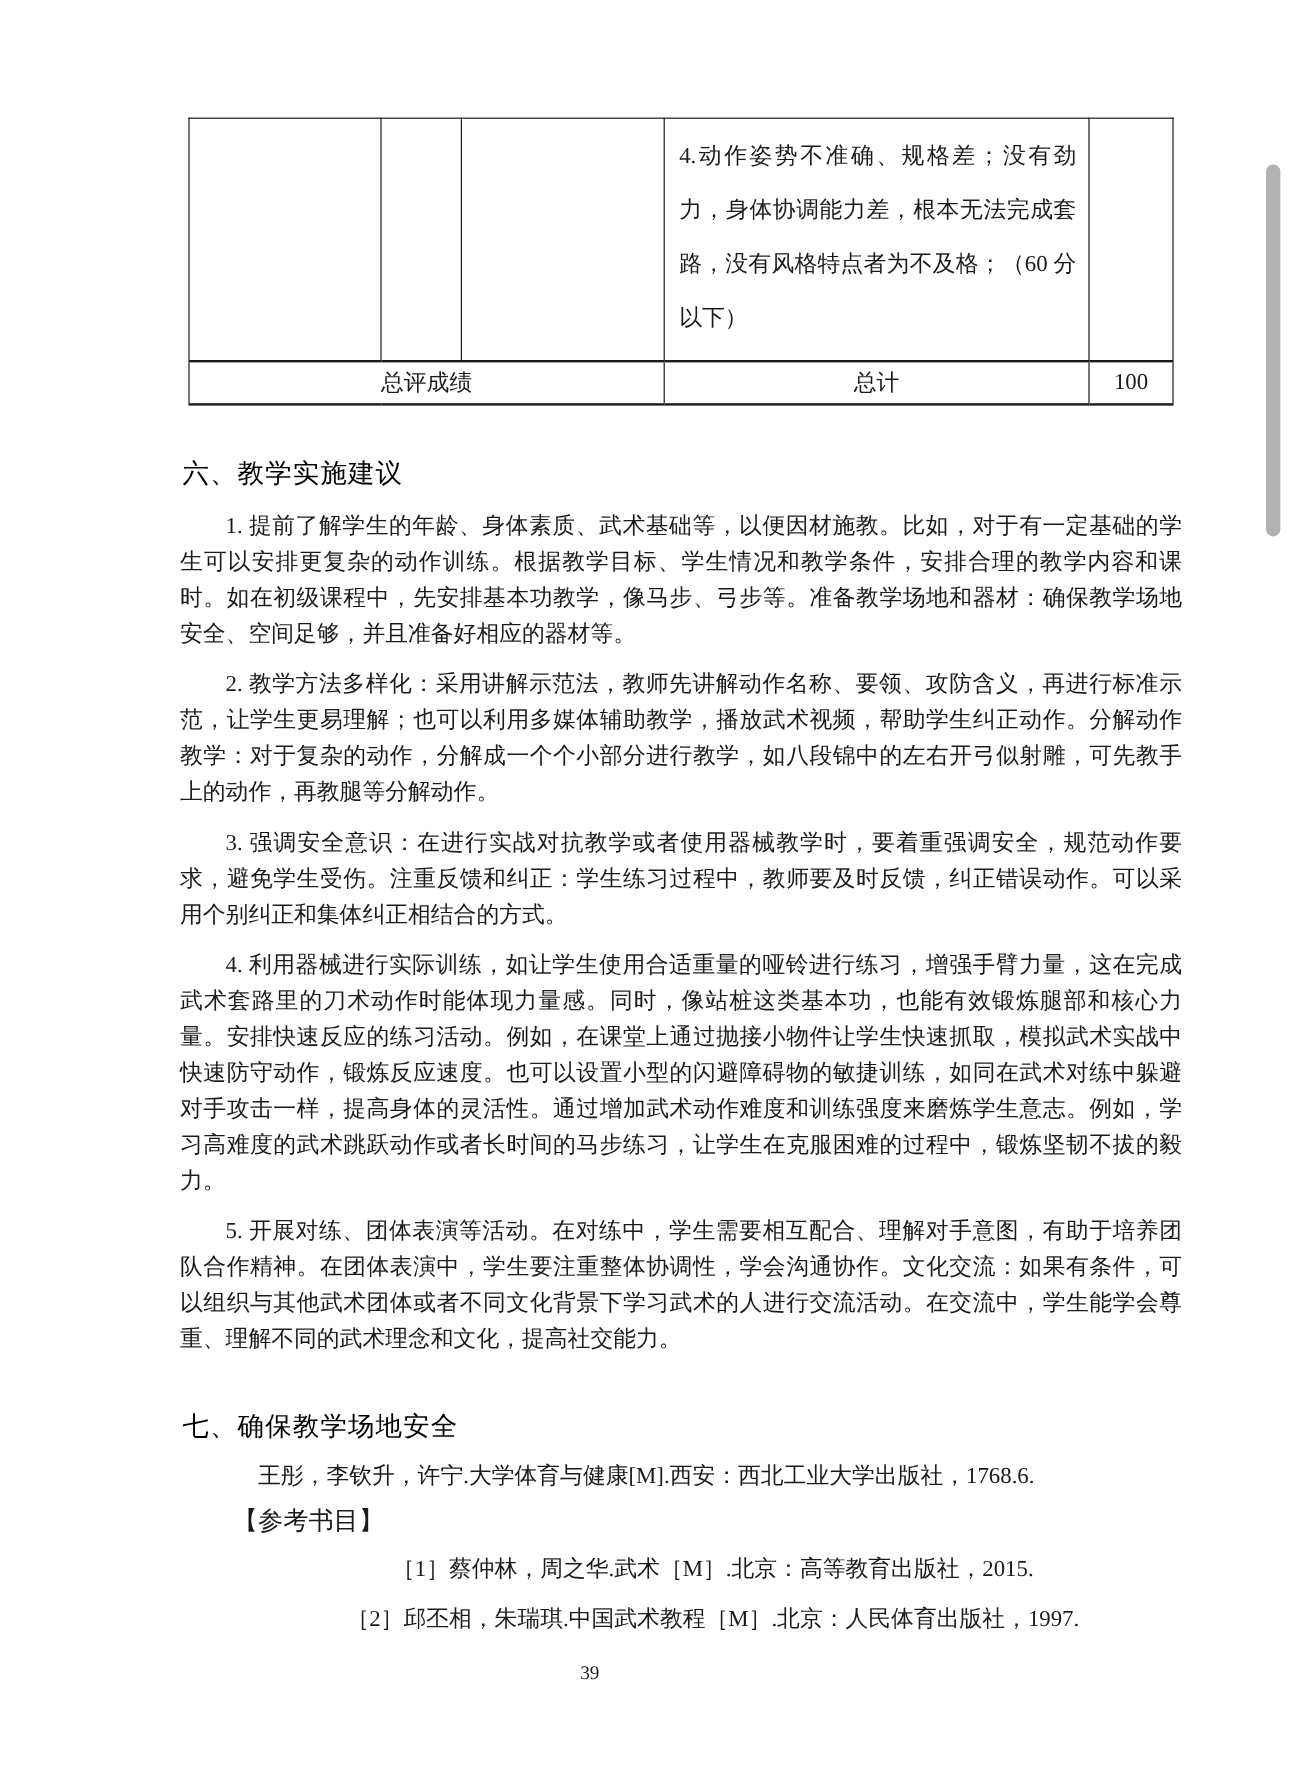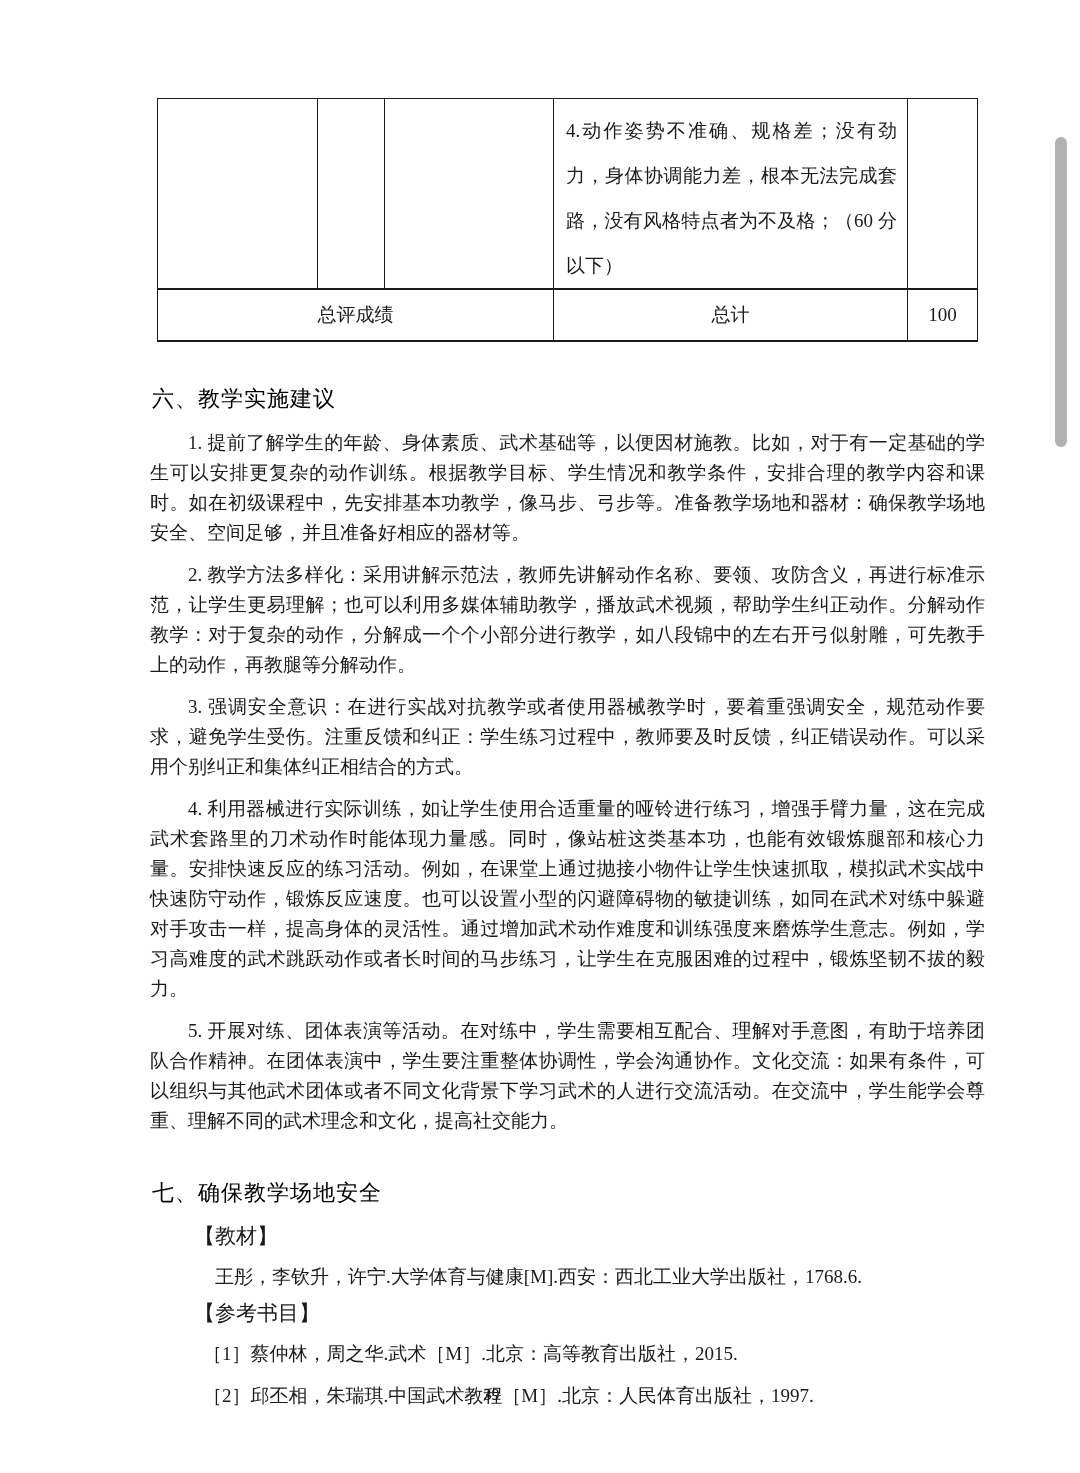--- a/index.html
+++ b/index.html
@@ -32,24 +32,24 @@
     font-size: 19px;
   }
   tr.row-continuation td {
     height: 128px;
     border-bottom-width: 2px;
     vertical-align: top;
   }
   td.grade-desc {
     text-align: justify;
     line-height: 45px;
-    padding: 9px 10px 0 12px;
+    padding: 9px 10px 12px 12px;
   }
   tr.row-total td {
-    height: 52px;
+    height: 36px;
     border-bottom-width: 2px;
     text-align: center;
     vertical-align: middle;
   }
 
   
   h2.sec-title {
     font-family: "Liberation Sans", sans-serif;
     font-size: 22px;
     font-weight: normal;
@@ -71,20 +71,21 @@
   }
   p.textbook-line {
     font-size: 19px;
     line-height: 25px;
     margin: 14px 0 0 65px;
   }
   p.ref-line {
     font-size: 19px;
     line-height: 30px;
     margin: 12px 0 0 53px;
+    text-align: center;
   }
 
   
   .page-number {
     position: absolute;
     left: 0;
     top: 1386px;
     width: 983px;
     text-align: center;
     font-size: 16px;
@@ -132,21 +133,20 @@
   <h2 class="sec-title">六、教学实施建议</h2>
 
   <p class="body-para">1. 提前了解学生的年龄、身体素质、武术基础等，以便因材施教。比如，对于有一定基础的学生可以安排更复杂的动作训练。根据教学目标、学生情况和教学条件，安排合理的教学内容和课时。如在初级课程中，先安排基本功教学，像马步、弓步等。准备教学场地和器材：确保教学场地安全、空间足够，并且准备好相应的器材等。</p>
   <p class="body-para">2. 教学方法多样化：采用讲解示范法，教师先讲解动作名称、要领、攻防含义，再进行标准示范，让学生更易理解；也可以利用多媒体辅助教学，播放武术视频，帮助学生纠正动作。分解动作教学：对于复杂的动作，分解成一个个小部分进行教学，如八段锦中的左右开弓似射雕，可先教手上的动作，再教腿等分解动作。</p>
   <p class="body-para">3. 强调安全意识：在进行实战对抗教学或者使用器械教学时，要着重强调安全，规范动作要求，避免学生受伤。注重反馈和纠正：学生练习过程中，教师要及时反馈，纠正错误动作。可以采用个别纠正和集体纠正相结合的方式。</p>
   <p class="body-para">4. 利用器械进行实际训练，如让学生使用合适重量的哑铃进行练习，增强手臂力量，这在完成武术套路里的刀术动作时能体现力量感。同时，像站桩这类基本功，也能有效锻炼腿部和核心力量。安排快速反应的练习活动。例如，在课堂上通过抛接小物件让学生快速抓取，模拟武术实战中快速防守动作，锻炼反应速度。也可以设置小型的闪避障碍物的敏捷训练，如同在武术对练中躲避对手攻击一样，提高身体的灵活性。通过增加武术动作难度和训练强度来磨炼学生意志。例如，学习高难度的武术跳跃动作或者长时间的马步练习，让学生在克服困难的过程中，锻炼坚韧不拔的毅力。</p>
   <p class="body-para">5. 开展对练、团体表演等活动。在对练中，学生需要相互配合、理解对手意图，有助于培养团队合作精神。在团体表演中，学生要注重整体协调性，学会沟通协作。文化交流：如果有条件，可以组织与其他武术团体或者不同文化背景下学习武术的人进行交流活动。在交流中，学生能学会尊重、理解不同的武术理念和文化，提高社交能力。</p>
 
   <h2 class="sec-title">七、确保教学场地安全</h2>
 
-  <div class="bracket-header">【教材】</div>
   <p class="textbook-line">王彤，李钦升，许宁.大学体育与健康[M].西安：西北工业大学出版社，1768.6.</p>
 
   <div class="bracket-header">【参考书目】</div>
   <p class="ref-line">［1］蔡仲林，周之华.武术［M］.北京：高等教育出版社，2015.</p>
   <p class="ref-line">［2］邱丕相，朱瑞琪.中国武术教程［M］.北京：人民体育出版社，1997.</p>
 
 </div>
 
 <div class="page-number">39</div>
 

